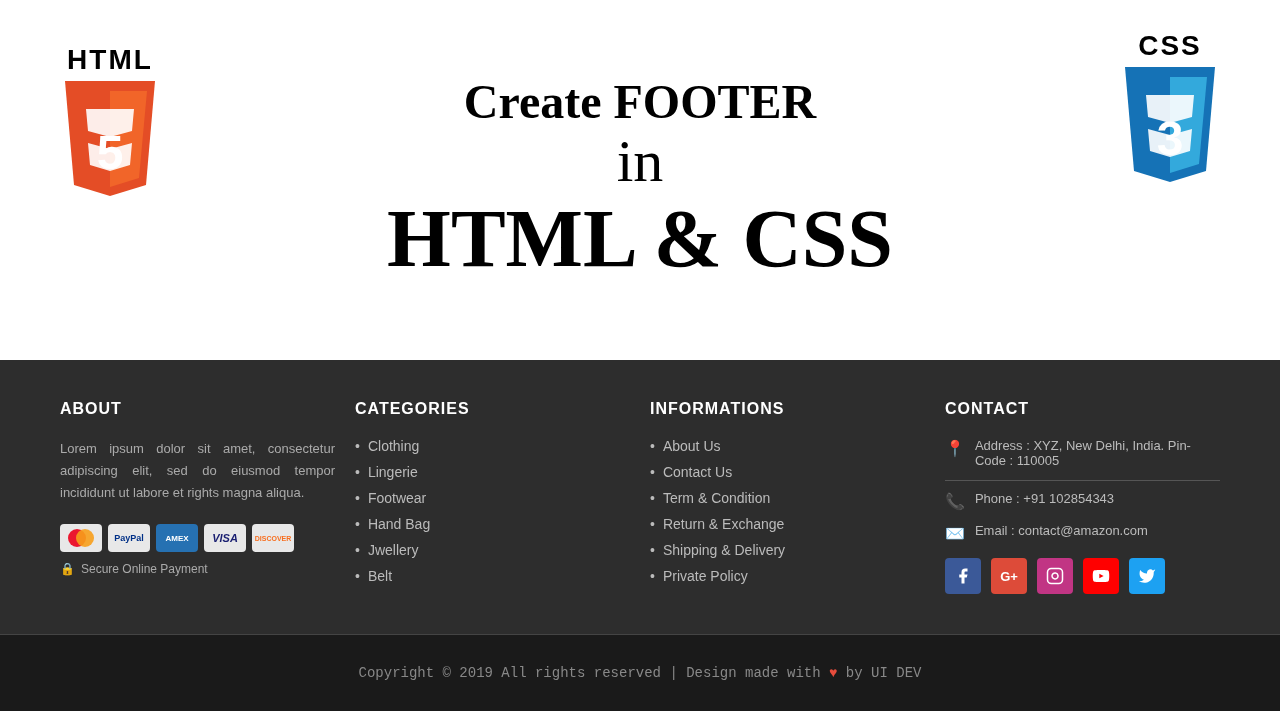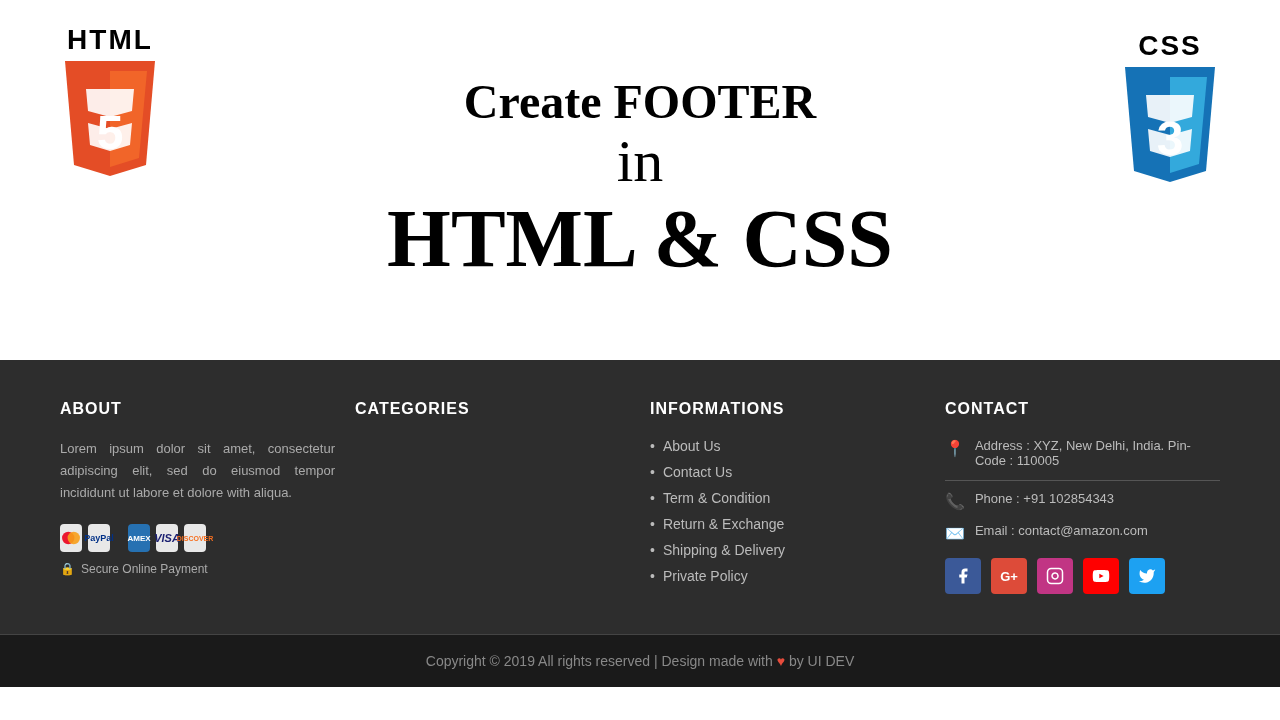--- a/index.html
+++ b/index.html
@@ -31,21 +31,21 @@
       font-weight: 900;
       font-family: Georgia, serif;
       color: #000;
       line-height: 1.1;
     }
 
     
     .html5-logo {
       position: absolute;
       left: 60px;
-      top: 24px;
+      top: 44px;
       display: flex;
       flex-direction: column;
       align-items: center;
     }
     .html5-logo .html-text {
       font-size: 28px;
       font-weight: 900;
       color: #000;
       letter-spacing: 2px;
     }
@@ -130,21 +130,21 @@
     
     .payment-icons {
       display: flex;
       gap: 6px;
       margin-bottom: 10px;
       flex-wrap: wrap;
     }
     .payment-icon {
       background: #555;
       border-radius: 4px;
-      width: 22px;
+      width: 42px;
       height: 28px;
       display: flex;
       align-items: center;
       justify-content: center;
       font-size: 9px;
       color: #fff;
       font-weight: bold;
     }
     .payment-icon.mastercard { background: #e8e8e8; color: #333; }
     .payment-icon.paypal { background: #e8e8e8; color: #003087; }
@@ -195,24 +195,25 @@
       justify-content: center;
       font-size: 16px;
       color: #fff;
       cursor: pointer;
     }
 
     
     .footer-bottom {
       background: #1a1a1a;
       text-align: center;
-      padding: 18px;
+      padding: 30px;
       font-size: 14px;
       color: #888;
       border-top: 1px solid #444;
+      font-family: Liberation Mono, monospace;
     }
     .footer-bottom .heart {
       color: #e74c3c;
     }
   </style>
 </head>
 <body>
 
 <div class="header-section">
 
@@ -243,41 +244,61 @@
       <text x="50" y="88" text-anchor="middle" font-size="48" font-weight="900" fill="#fff" font-family="Arial">3</text>
     </svg>
   </div>
 </div>
 
 <footer class="footer-section">
   <div class="footer-columns">
 
     <div class="footer-col">
       <h3>ABOUT</h3>
-      <p>Lorem ipsum dolor sit amet, consectetur adipiscing elit, sed do eiusmod tempor incididunt ut labore et dolore with aliqua.</p>
+      <p>Lorem ipsum dolor sit amet, consectetur adipiscing elit, sed do eiusmod tempor incididunt ut labore et rights magna aliqua.</p>
       <div class="payment-icons">
         <div class="payment-icon mastercard">
           <svg width="32" height="20" viewBox="0 0 32 20">
               <circle cx="12" cy="10" r="9" fill="#eb001b" opacity="0.9"></circle>
               <circle cx="20" cy="10" r="9" fill="#f79e1b" opacity="0.9"></circle>
             </svg>
         </div>
         <div class="payment-icon paypal" style="font-size:9px; color:#003087; background:#e8e8e8;">PayPal</div>
-        <div class="payment-icon amex" style="font-size:8px;margin-left:12px;">AMEX</div>
+        <div class="payment-icon amex" style="font-size:8px;">AMEX</div>
         <div class="payment-icon visa" style="font-size:11px; font-weight:900; color:#1a1f71; background:#e8e8e8; font-style:italic;text-align:center;">VISA</div>
         <div class="payment-icon discover" style="font-size:7px; color:#f76f20; background:#e8e8e8;">DISCOVER</div>
       </div>
       <div class="secure-payment">
         <span>🔒</span>
         <span>Secure Online Payment</span>
       </div>
     </div>
 
     <div class="footer-col">
       <h3>CATEGORIES</h3>
+      <ul>
+        <li>
+            <a>Clothing</a>
+          </li>
+        <li>
+            <a>Lingerie</a>
+          </li>
+        <li>
+            <a>Footwear</a>
+          </li>
+        <li>
+            <a>Hand Bag</a>
+          </li>
+        <li>
+            <a>Jwellery</a>
+          </li>
+        <li>
+            <a>Belt</a>
+          </li>
+      </ul>
     </div>
 
     <div class="footer-col">
       <h3>INFORMATIONS</h3>
       <ul>
         <li>
             <a>About Us</a>
           </li>
         <li>
             <a>Contact Us</a>

